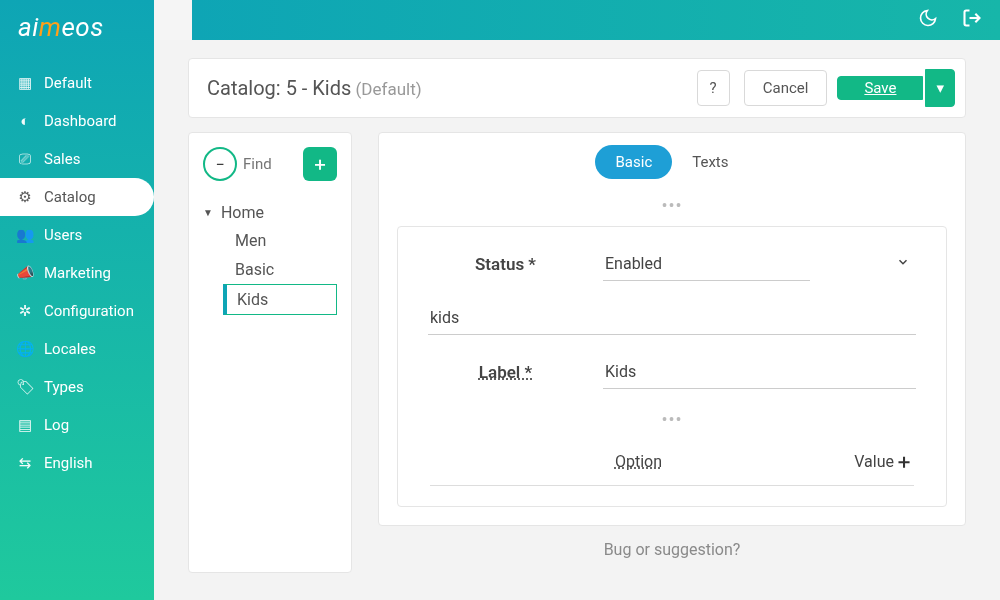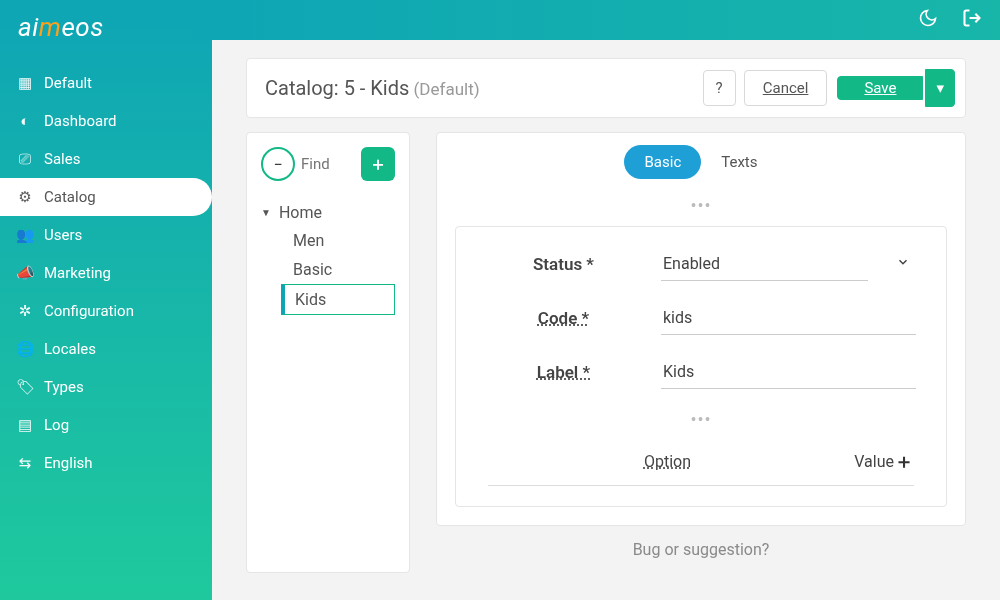--- a/index.html
+++ b/index.html
@@ -1,34 +1,34 @@
 <!DOCTYPE html>
 <html><head>
 <meta charset="utf-8">
 <style>
 * { box-sizing: border-box; margin: 0; padding: 0; font-family: -apple-system, BlinkMacSystemFont, "Segoe UI", Roboto, sans-serif; }
 body { width: 1000px; height: 600px; overflow: hidden; background: #f5f5f5; }
 .app { display: flex; height: 100%; }
-.sidebar { width: 212px; background: linear-gradient(180deg, #0ea5b5 0%, #17b6a9 50%, #1fc99d 100%); color: #fff; display: flex; flex-direction: column; position: relative; }
+.sidebar { width: 154px; background: linear-gradient(180deg, #0ea5b5 0%, #17b6a9 50%, #1fc99d 100%); color: #fff; display: flex; flex-direction: column; position: relative; }
 .logo { padding: 12px 18px; font-size: 26px; font-weight: 400; letter-spacing: 0.5px; font-style: italic;}
 .logo .eos { color:#fff;}
 .logo .m { color:#ff9f1a; font-style: italic; }
 .nav { list-style: none; margin-top: 10px; }
 .nav li { display:flex; align-items:center; padding: 10px 16px; font-size: 15px; cursor:pointer; }
 .nav li.active { background:#fff; color:#555; border-top-right-radius: 28px; border-bottom-right-radius: 28px; position:relative; }
 .nav li .icon { width:18px; text-align:center; margin-right:10px; opacity:0.95; }
 .topstrip { position:absolute; left:192px; top:0; right:0; height:40px; background: linear-gradient(90deg, #0ea5b5, #17b6a9); z-index:0; }
 .main { flex:1; position:relative; overflow:hidden; }
 .main-inner { position:absolute; top:40px; left:0; right:0; bottom:0; background:#f3f3f3; overflow:auto; }
 .header-card { margin:18px 34px 14px 34px; background:#fff; border:1px solid #e5e5e5; border-radius:4px; display:flex; align-items:center; padding:10px 10px 10px 18px; }
 .header-title { font-size:20px; color:#555; }
 .header-title .muted { color:#999; font-size:17px; }
 .btn { border:1px solid #d9d9d9; background:#fff; color:#555; padding:8px 18px; border-radius:4px; cursor:pointer; font-size:15px; }
 .btn.help { padding:8px 12px; margin-left:auto; }
-.btn.cancel { margin-left:8px;text-decoration:underline; }
+.btn.cancel { margin-left:14px; }
 .btn.save { background:#12b886; border-color:#12b886; color:#fff; margin-left:10px; padding:2px 26px;text-decoration:underline; }
 .btn.dd { background:#12b886; border-color:#12b886; color:#fff; margin-left:2px; padding:9px 10px; border-top-left-radius:0; border-bottom-left-radius:0; }
 .btn.save { border-top-right-radius:0; border-bottom-right-radius:0; }
 .content-row { display:flex; gap:26px; margin:0 34px 20px 34px; }
 .tree-card { width:164px; background:#fff; border:1px solid #e5e5e5; border-radius:4px; padding:14px; }
 .tree-toolbar { display:flex; align-items:center; gap:6px; margin-bottom:18px; }
 .circle-btn { width:34px; height:34px; border-radius:50%; border:2px solid #12b886; display:flex; align-items:center; justify-content:center; color:#333; cursor:pointer; background:#fff; }
 .find-input { flex:1; min-width:0; border:none; outline:none; font-size:15px; color:#888; width:40px; }
 .add-btn { width:34px; height:34px; border-radius:6px; background:#12b886; color:#fff; display:flex; align-items:center; justify-content:center; cursor:pointer; font-weight:bold; font-size:18px; }
 .tree { font-size:16px; color:#555; }
@@ -180,21 +180,20 @@
                 <div class="select-wrap">
                   <input class="field-input" readonly="" value="Enabled" style="">
                   <span class="chev">
                     <svg width="14" height="14" viewBox="0 0 24 24" fill="none" stroke="#444" stroke-width="2.5">
                         <polyline points="6 9 12 15 18 9"></polyline>
                       </svg>
                   </span>
                 </div>
               </div>
               <div class="field-row">
-                <div class="field-label u">Code *</div>
                 <input class="field-input" value="kids" style="">
               </div>
               <div class="field-row">
                 <div class="field-label u">Label *</div>
                 <input class="field-input" value="Kids" style="">
               </div>
 
               <div class="divider-dots">•••</div>
 
               <div class="options-table">

